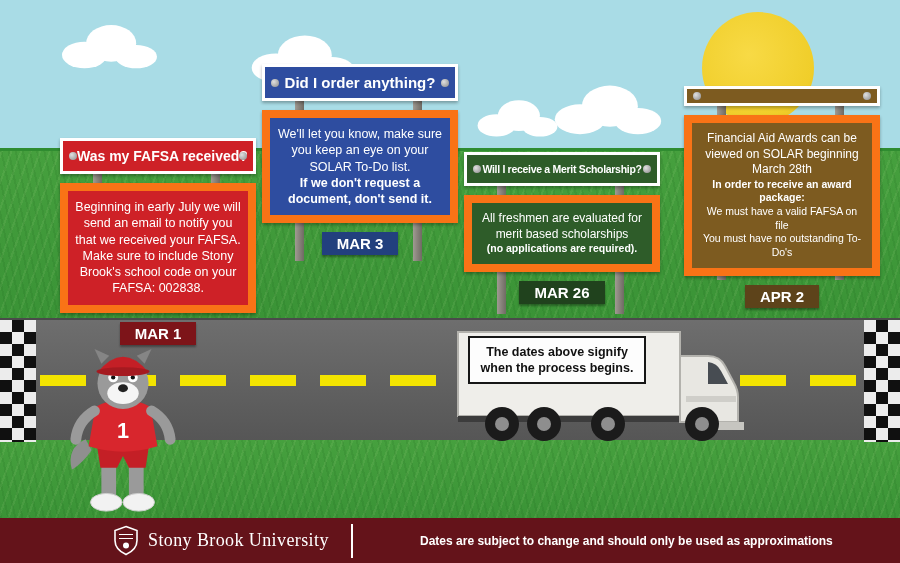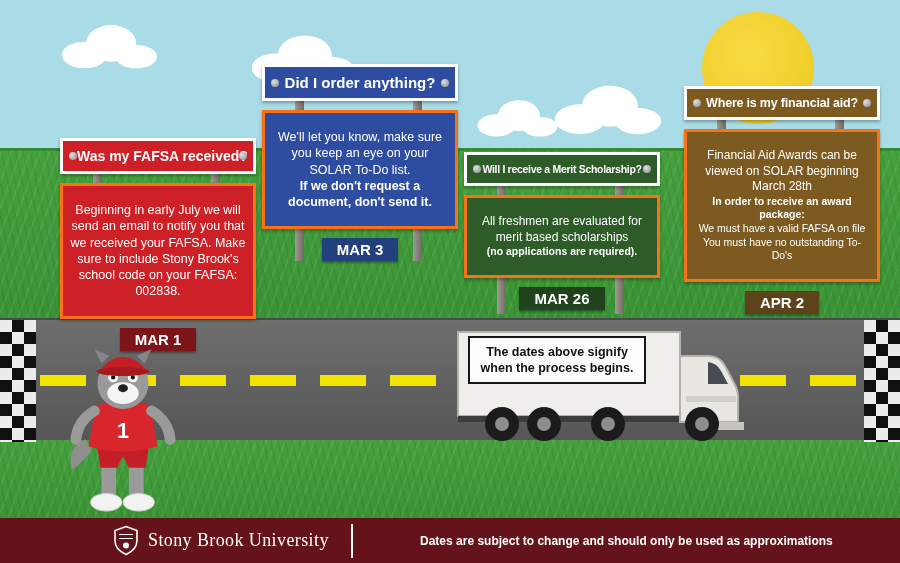--- a/index.html
+++ b/index.html
@@ -51,21 +51,21 @@
           color:#fff;font-weight:bold;text-align:center;padding:7px 14px;white-space:nowrap;
           box-shadow:0 2px 3px rgba(0,0,0,.3);}
   #sign-0 .sign-q{font-size:14px}
   #sign-1 .sign-q{font-size:15px}
   #sign-2 .sign-q{font-size:10.5px;letter-spacing:-.3px;padding:8px 6px}
   #sign-3 .sign-q{font-size:12.5px;letter-spacing:-.2px}
   .bolt{position:absolute;top:50%;width:8px;height:8px;margin-top:-4px;border-radius:50%;
         background:radial-gradient(circle at 35% 35%,#e0e0e0,#8a8a8a);}
   .bolt.l{left:6px}.bolt.r{right:6px}
   .sign-a{position:relative;z-index:1;margin-top:9px;width:100%;background:var(--sc,#555);
-          border:3px solid #f97316;color:#fff;text-align:center;padding:16px 7px;line-height:1.3;
+          border:8px solid #f97316;color:#fff;text-align:center;padding:8px 7px;line-height:1.3;
           box-shadow:0 2px 3px rgba(0,0,0,.3);}
   #sign-0 .sign-a{font-size:12.5px}
   #sign-1 .sign-a{font-size:12.5px}
   #sign-2 .sign-a{font-size:12px}
   #sign-3 .sign-a{font-size:12px}
   .seg-bold{font-weight:bold}
   .block{display:block}
   #sign-2 .seg-small{font-size:10.5px}
   #sign-3 .seg-small{font-size:10.5px}
   .sign-date{position:relative;z-index:1;margin-top:9px;background:var(--sd,#333);color:#fff;
@@ -168,21 +168,20 @@
       <span class="seg-bold seg-small block">(no applications are required).</span>
     </div>
     <div class="sign-date">MAR 26</div>
   </div>
 
   <div class="sign" id="sign-3" style="--sc: #7d5b20; --sd: #5d431a;">
     <div class="post pl"></div>
     <div class="post pr"></div>
     <div class="sign-q">
       <span class="bolt l"></span>
-      <span>Where is my financial aid?</span>
       <span class="bolt r"></span>
     </div>
     <div class="sign-a">
       <span>Financial Aid Awards can be viewed on SOLAR beginning March 28th</span>
       <span class="seg-bold seg-small block">In order to receive an award package:</span>
       <span class="seg-small block">We must have a valid FAFSA on file</span>
       <span class="seg-small block">You must have no outstanding To-Do's</span>
     </div>
     <div class="sign-date">APR 2</div>
   </div>

